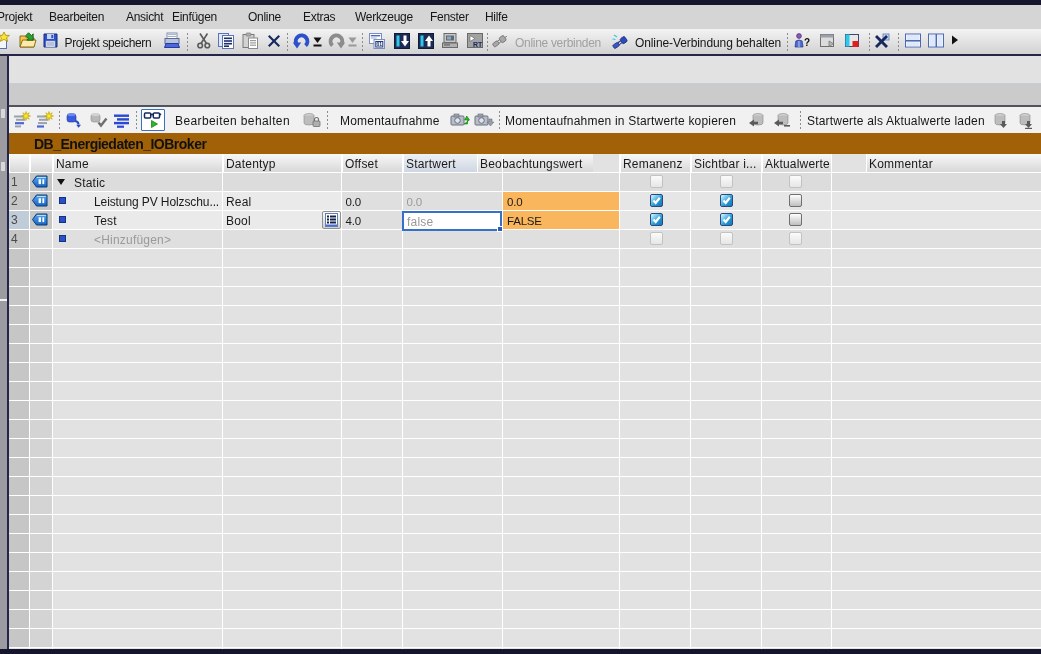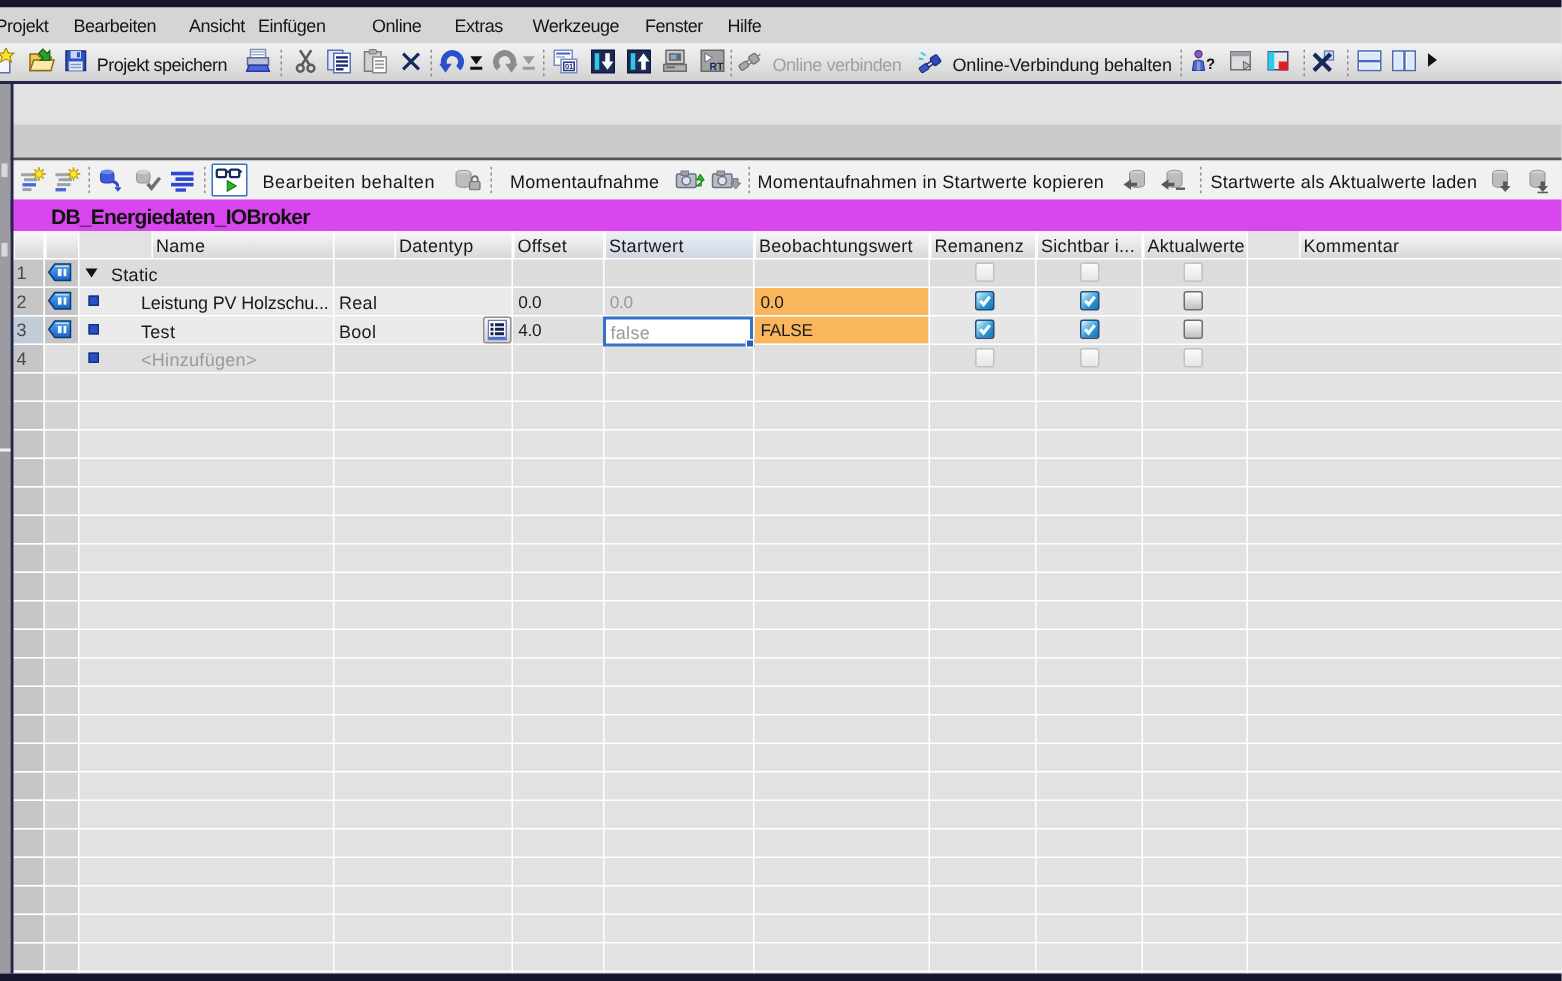--- a/index.html
+++ b/index.html
@@ -15,21 +15,21 @@
 .mitem { position:absolute; top:5px; font-size:12px; color:#161616; letter-spacing:-0.3px; }
 #toolbar { left:0; top:29px; width:1041px; height:25px; background:linear-gradient(#f3f3f3,#d2d2d2); }
 #navyline1 { left:0; top:54px; width:1041px; height:2px; background:#23254a; }
 #orange { left:0; top:56px; width:1041px; height:26px; background:linear-gradient(#ffa30a,#f29200); }
 .bc { position:absolute; top:6px; font-size:12px; font-weight:bold; color:#ffffff; letter-spacing:0.2px; white-space:nowrap; }
 .bcarr { position:absolute; top:9px; width:0; height:0; border-left:6px solid #fff; border-top:4px solid transparent; border-bottom:4px solid transparent; }
 #thinline { left:0; top:82px; width:1041px; height:1px; background:#dfe5ee; }
 #band { left:0; top:83px; width:1041px; height:22px; background:#cbcbcb; }
 #darkline { left:0; top:105px; width:1041px; height:2px; background:#52535c; }
 #edbar { left:0; top:107px; width:1041px; height:26px; background:#f1f1f1; }
-#titlerow { left:0; top:133px; width:1041px; height:21px; background:#d946ef; }
+#titlerow { left:0; top:133px; width:1041px; height:21px; background:#a16207; }
 #title { left:34px; top:3px; font-size:14px; font-weight:bold; color:#111; letter-spacing:-0.5px; }
 
 #lstrip { left:0; top:56px; width:7px; height:593px; background:#9b9ba1; }
 #lnavy { left:7px; top:56px; width:2px; height:593px; background:#23254a; }
 #botnavy { left:0; top:649px; width:1041px; height:5px; background:#15162e; }
 
 .vsep { position:absolute; width:1px; background-image:linear-gradient(#8c8c8c 2px, transparent 2px); background-size:1px 4px; }
 
 #tbl { left:9px; top:154px; width:1032px; height:495px; background:#e2e2e2; }
 .hdr { position:absolute; top:0; height:19px; background:linear-gradient(#f8f8f8,#d6d6d6); border-left:1px solid #fff; }
@@ -331,33 +331,33 @@
         <path d="M12 10 L15 10 L15 13 L17 13 L13.5 17 L10 13 L12 13 Z" fill="#5a5a5a"></path>
         <rect x="10" y="16.8" width="7" height="1.2" fill="#5a5a5a"></rect>
       </svg>
     </div>
 <div class="abs" id="titlerow">
       <span class="abs" id="title">DB_Energiedaten_IOBroker</span>
     </div>
 <div class="abs" id="tbl">
       <div class="hdr" style="left:0px;width:20px;"></div>
       <div class="hdr" style="left:21px;width:22px;"></div>
-      <div class="hdr" style="left:44px;width:169px;margin-left:48px;">
+      <div class="hdr" style="left:44px;width:169px;">
         <span>Name</span>
       </div>
-      <div class="hdr" style="left:214px;width:118px;margin-left:40px;">
+      <div class="hdr" style="left:214px;width:118px;">
         <span>Datentyp</span>
       </div>
       <div class="hdr" style="left:333px;width:60px;">
         <span>Offset</span>
       </div>
       <div class="hdr hdrb" style="left:394px;width:99px;">
         <span>Startwert</span>
       </div>
-      <div class="hdr" style="left:494px;width:116px;">
+      <div class="hdr" style="left:468px;width:116px;">
         <span>Beobachtungswert</span>
       </div>
       <div class="hdr" style="left:611px;width:70px;">
         <span>Remanenz</span>
       </div>
       <div class="hdr" style="left:682px;width:70px;">
         <span>Sichtbar i...</span>
       </div>
       <div class="hdr" style="left:753px;width:69px;">
         <span>Aktualwerte</span>

